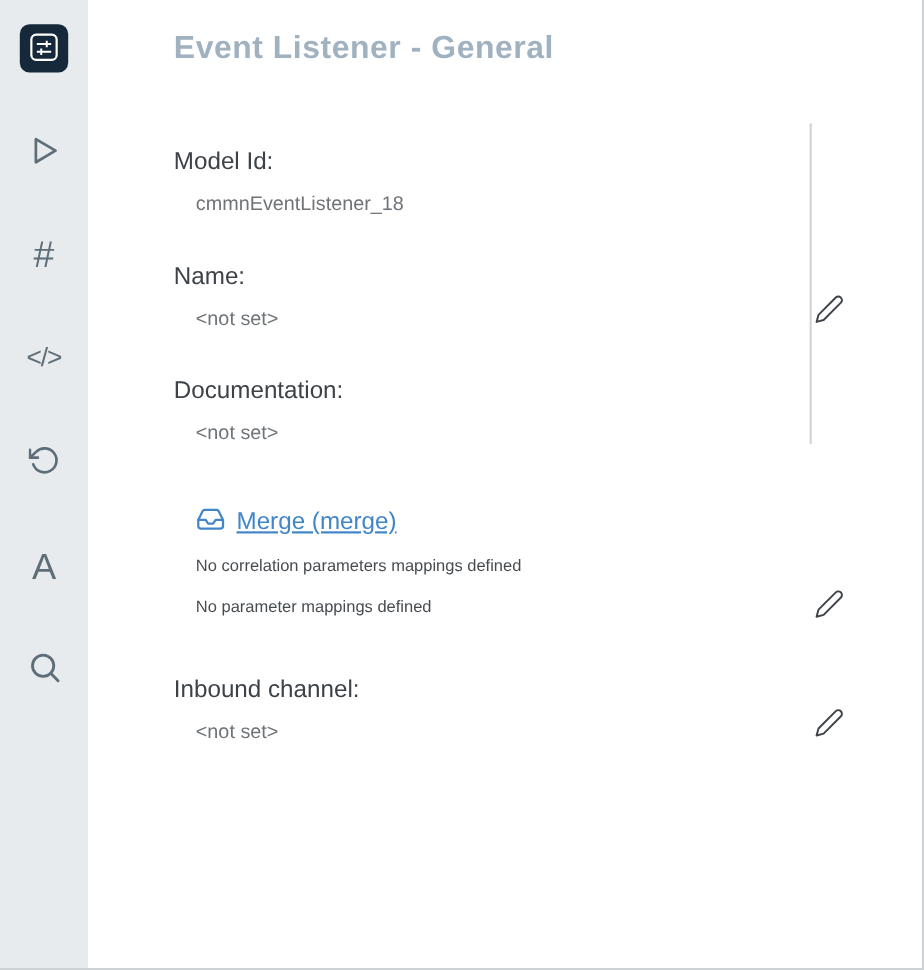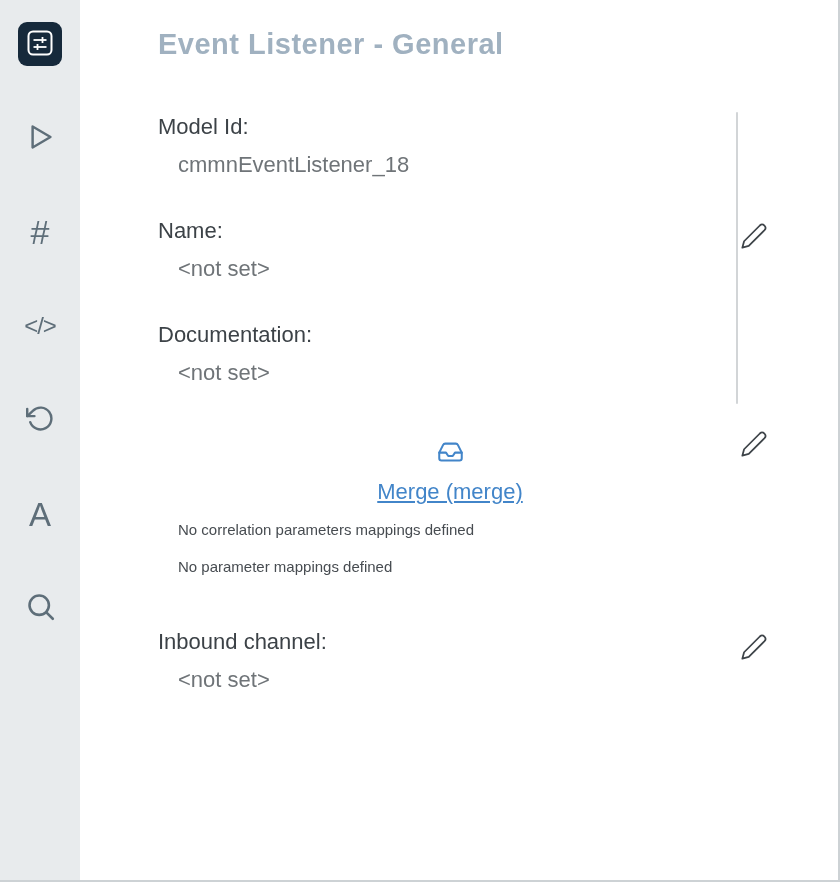--- a/index.html
+++ b/index.html
@@ -61,59 +61,58 @@
     background: #ffffff;
     padding: 26px 52px 0 78px;
   }
   h1.panel-title {
     font-size: 29px;
     line-height: 36px;
     font-weight: bold;
     color: #a0b1c0;
     letter-spacing: 0.5px;
   }
-  .fields { margin-top: 52px; }
+  .fields { margin-top: 72px; }
 
   .field { margin-bottom: 40px; }
   .row {
     display: flex;
-    align-items: flex-start;
+    align-items: flex-end;
   }
   .row .grow { flex: 1 1 auto; min-width: 0; }
   .edit-col {
     flex: 0 0 64px;
     display: flex;
     justify-content: center;
   }
   .label {
     font-size: 22px;
     line-height: 26px;
     color: #3c4247;
   }
   .value {
-    font-size: 22px;
+    font-size: 18px;
     line-height: 26px;
     color: #6f7478;
     margin-top: 12px;
     padding-left: 20px;
   }
   .edit-btn {
     background: none; border: none; cursor: pointer;
     padding: 4px;
     display: flex; align-items: center; justify-content: center;
   }
 
   
   .event-link-row {
     display: flex;
     align-items: center;
     gap: 10px;
     margin-top: 12px;
     padding-left: 20px;
-    flex-direction: column;
   }
   a.event-link {
     font-size: 22px;
     color: #4285c9;
     text-decoration: underline;
     cursor: pointer;
   }
   .info-text {
     font-size: 15px;
     line-height: 37px;

